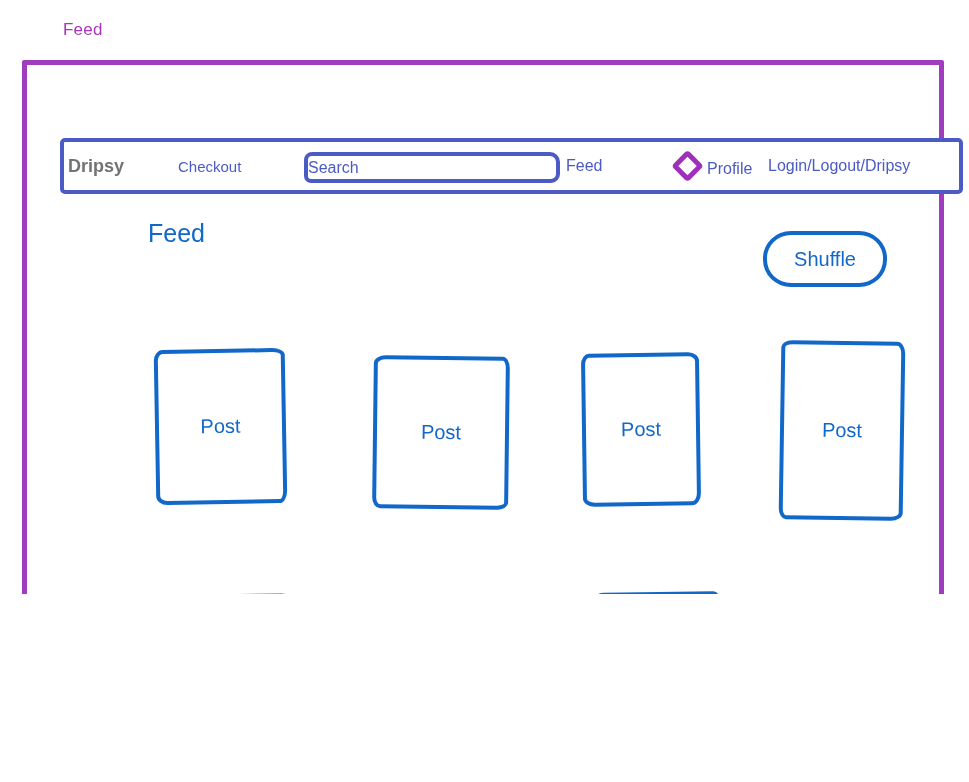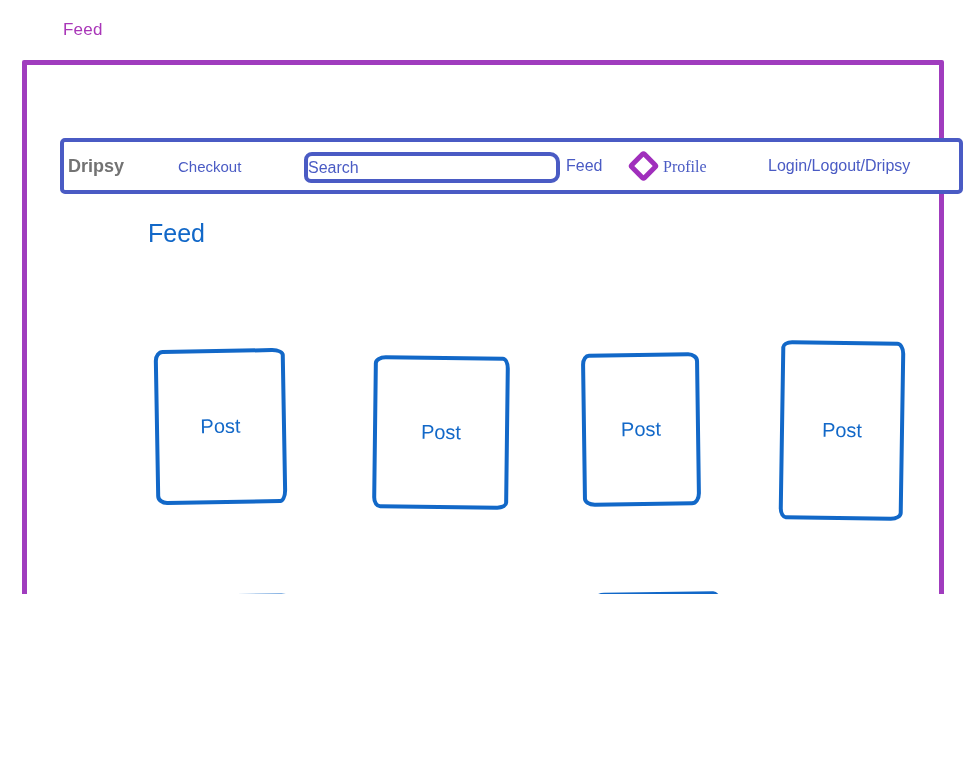--- a/index.html
+++ b/index.html
@@ -83,27 +83,26 @@
     color: #4A5BC4;
     background: #ffffff;
     outline: none;
     padding: 0;
     margin-left: 18px;
   }
   .nav-search::placeholder { color: #4A5BC4; opacity: 1; }
   .nav-feed { left: 502px; }
   .nav-profile {
     position: absolute;
-    left: 564px;
+    left: 608px;
     top: 50%;
     transform: translateY(-50%);
     display: flex;
-    align-items: center;
-    cursor: pointer;
-    font-family: Liberation Serif, serif;
+    align-items: flex-end;
+    cursor: pointer;
   }
   .diamond {
     width: 23px;
     height: 23px;
     box-sizing: border-box;
     border: 5px solid #A02FBC;
     border-radius: 4px;
     transform: rotate(45deg);
     margin: 0 8px 0 4px;
     background: #ffffff;
@@ -196,20 +195,21 @@
       <div class="nav-text nav-feed">Feed</div>
       <div class="nav-profile">
         <span class="diamond"></span>
         <span class="nav-profile-label">Profile</span>
       </div>
       <div class="nav-text nav-auth">Login/Logout/Dripsy</div>
     </div>
 
     <div class="page-heading">Feed</div>
 
+    <div class="shuffle-btn">Shuffle</div>
 
     <div class="post-card c1">
       <span>Post</span>
     </div>
     <div class="post-card c2">
       <span>Post</span>
     </div>
     <div class="post-card c3">
       <span>Post</span>
     </div>

